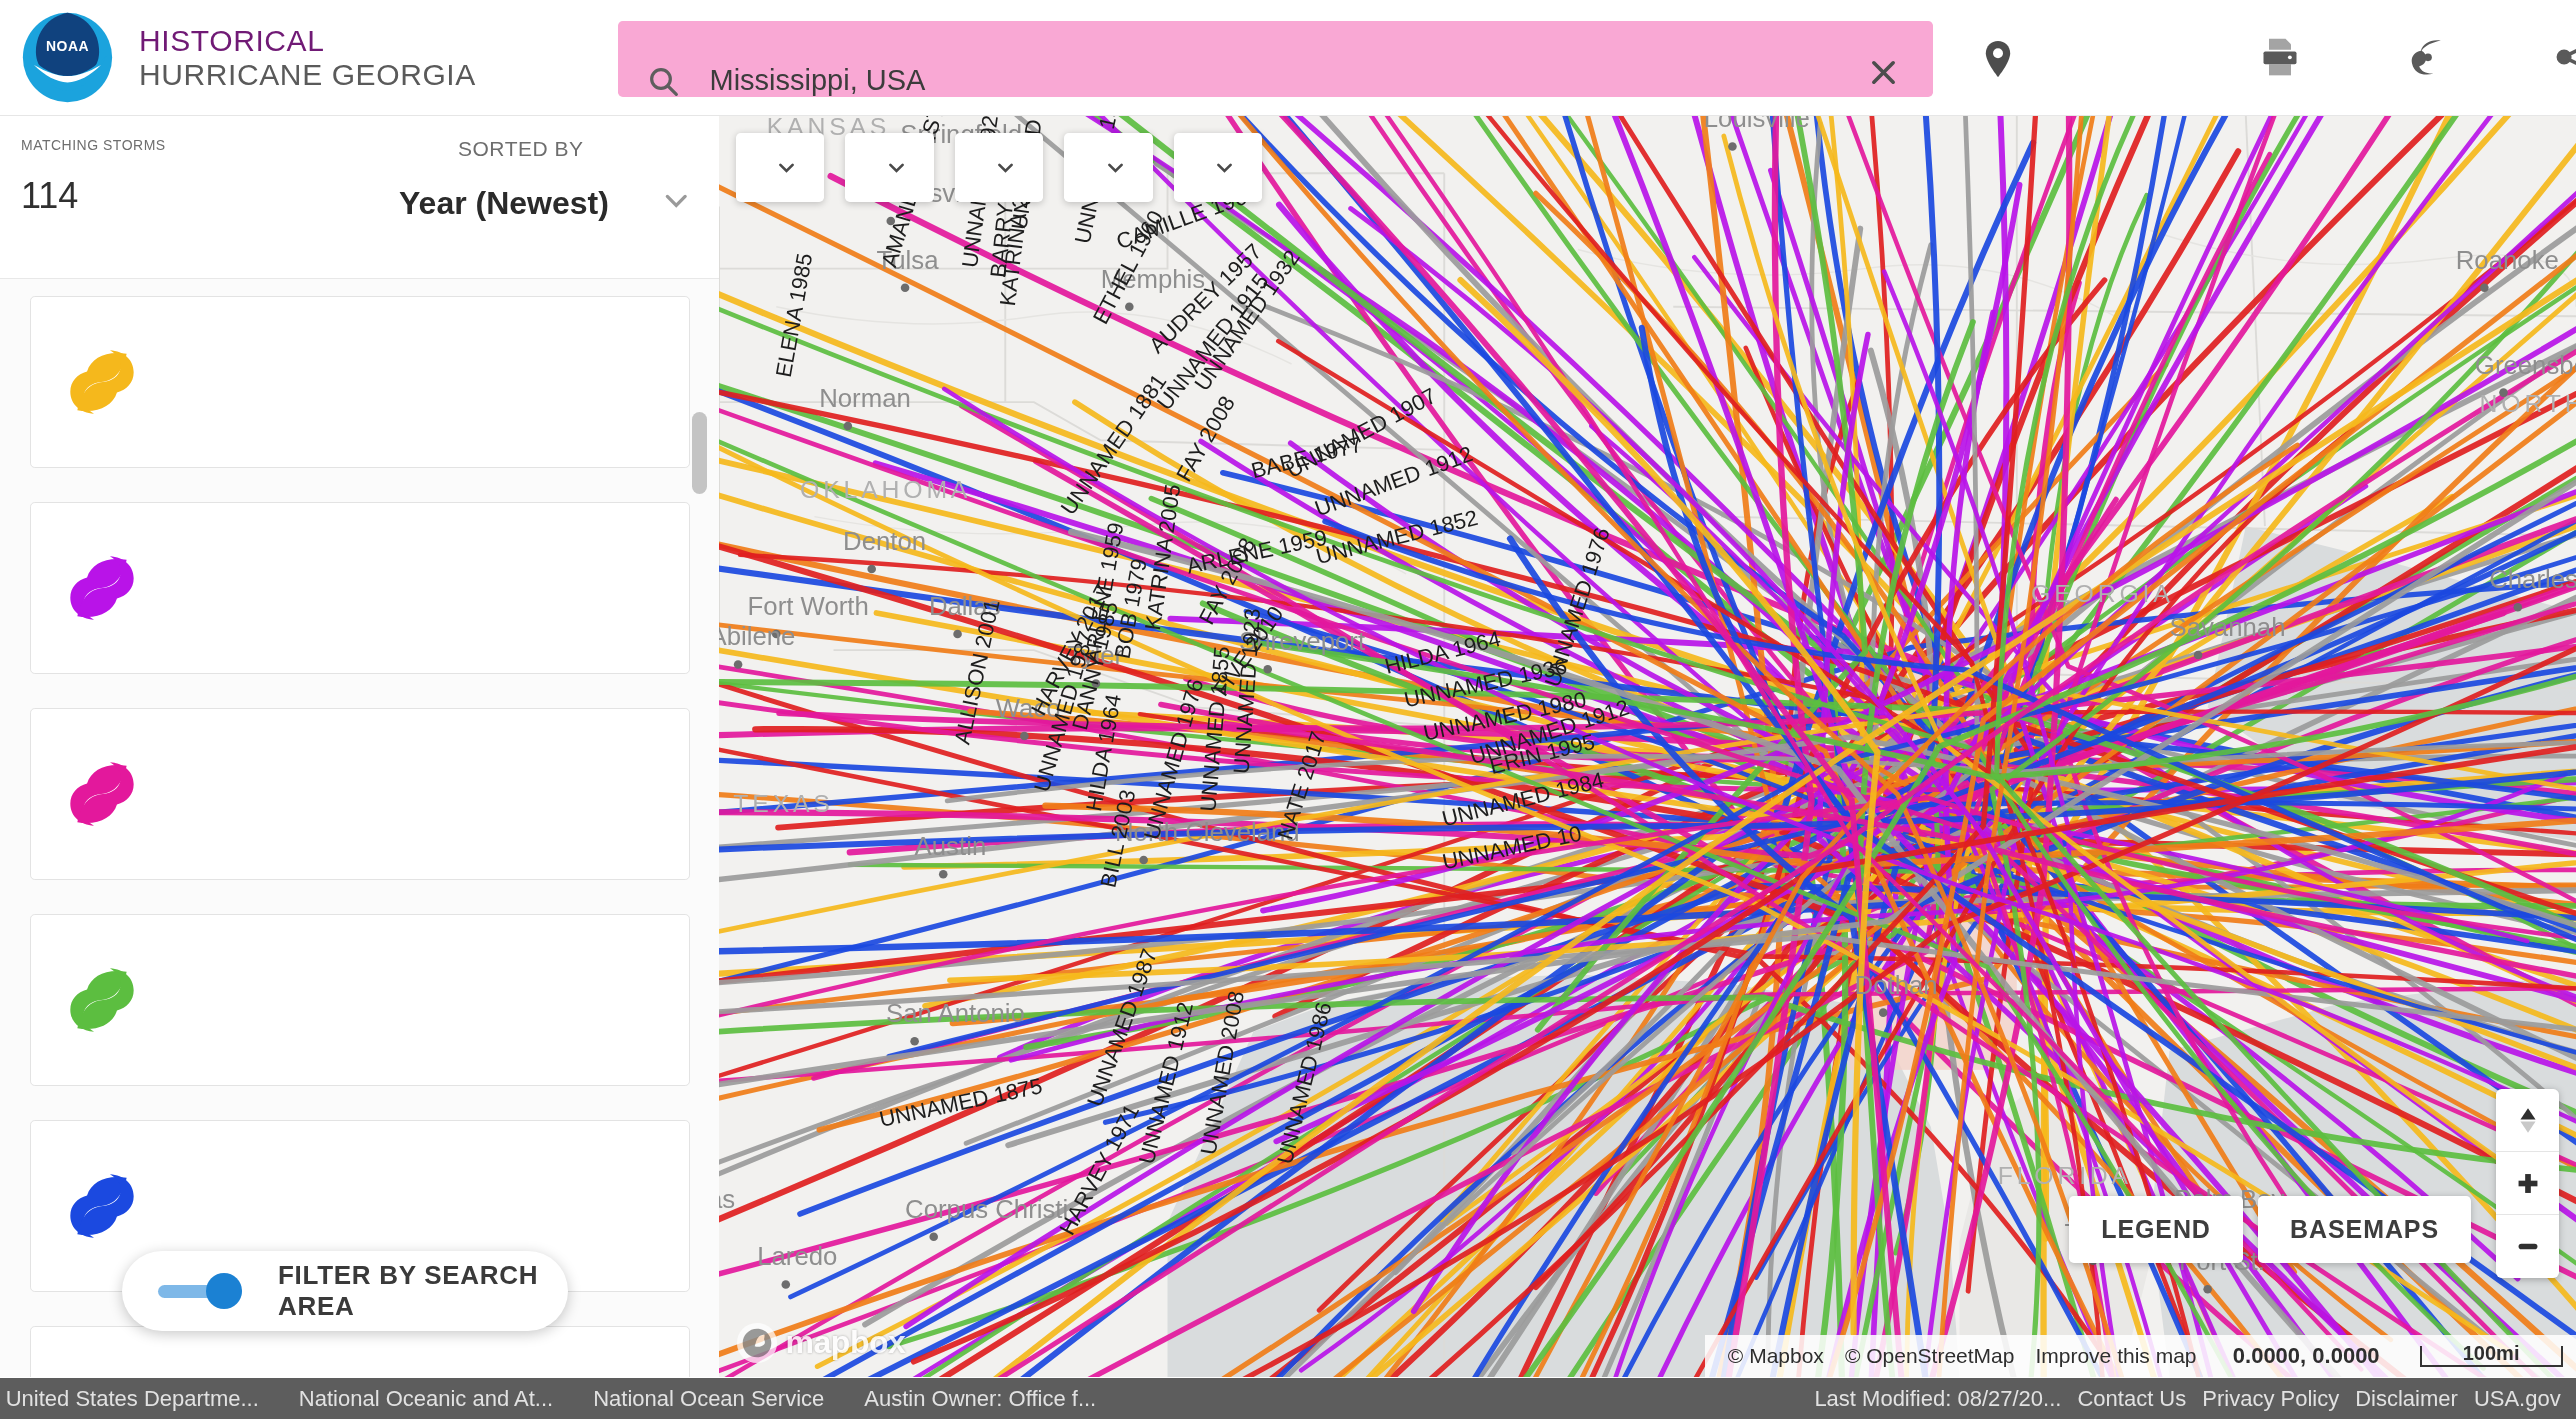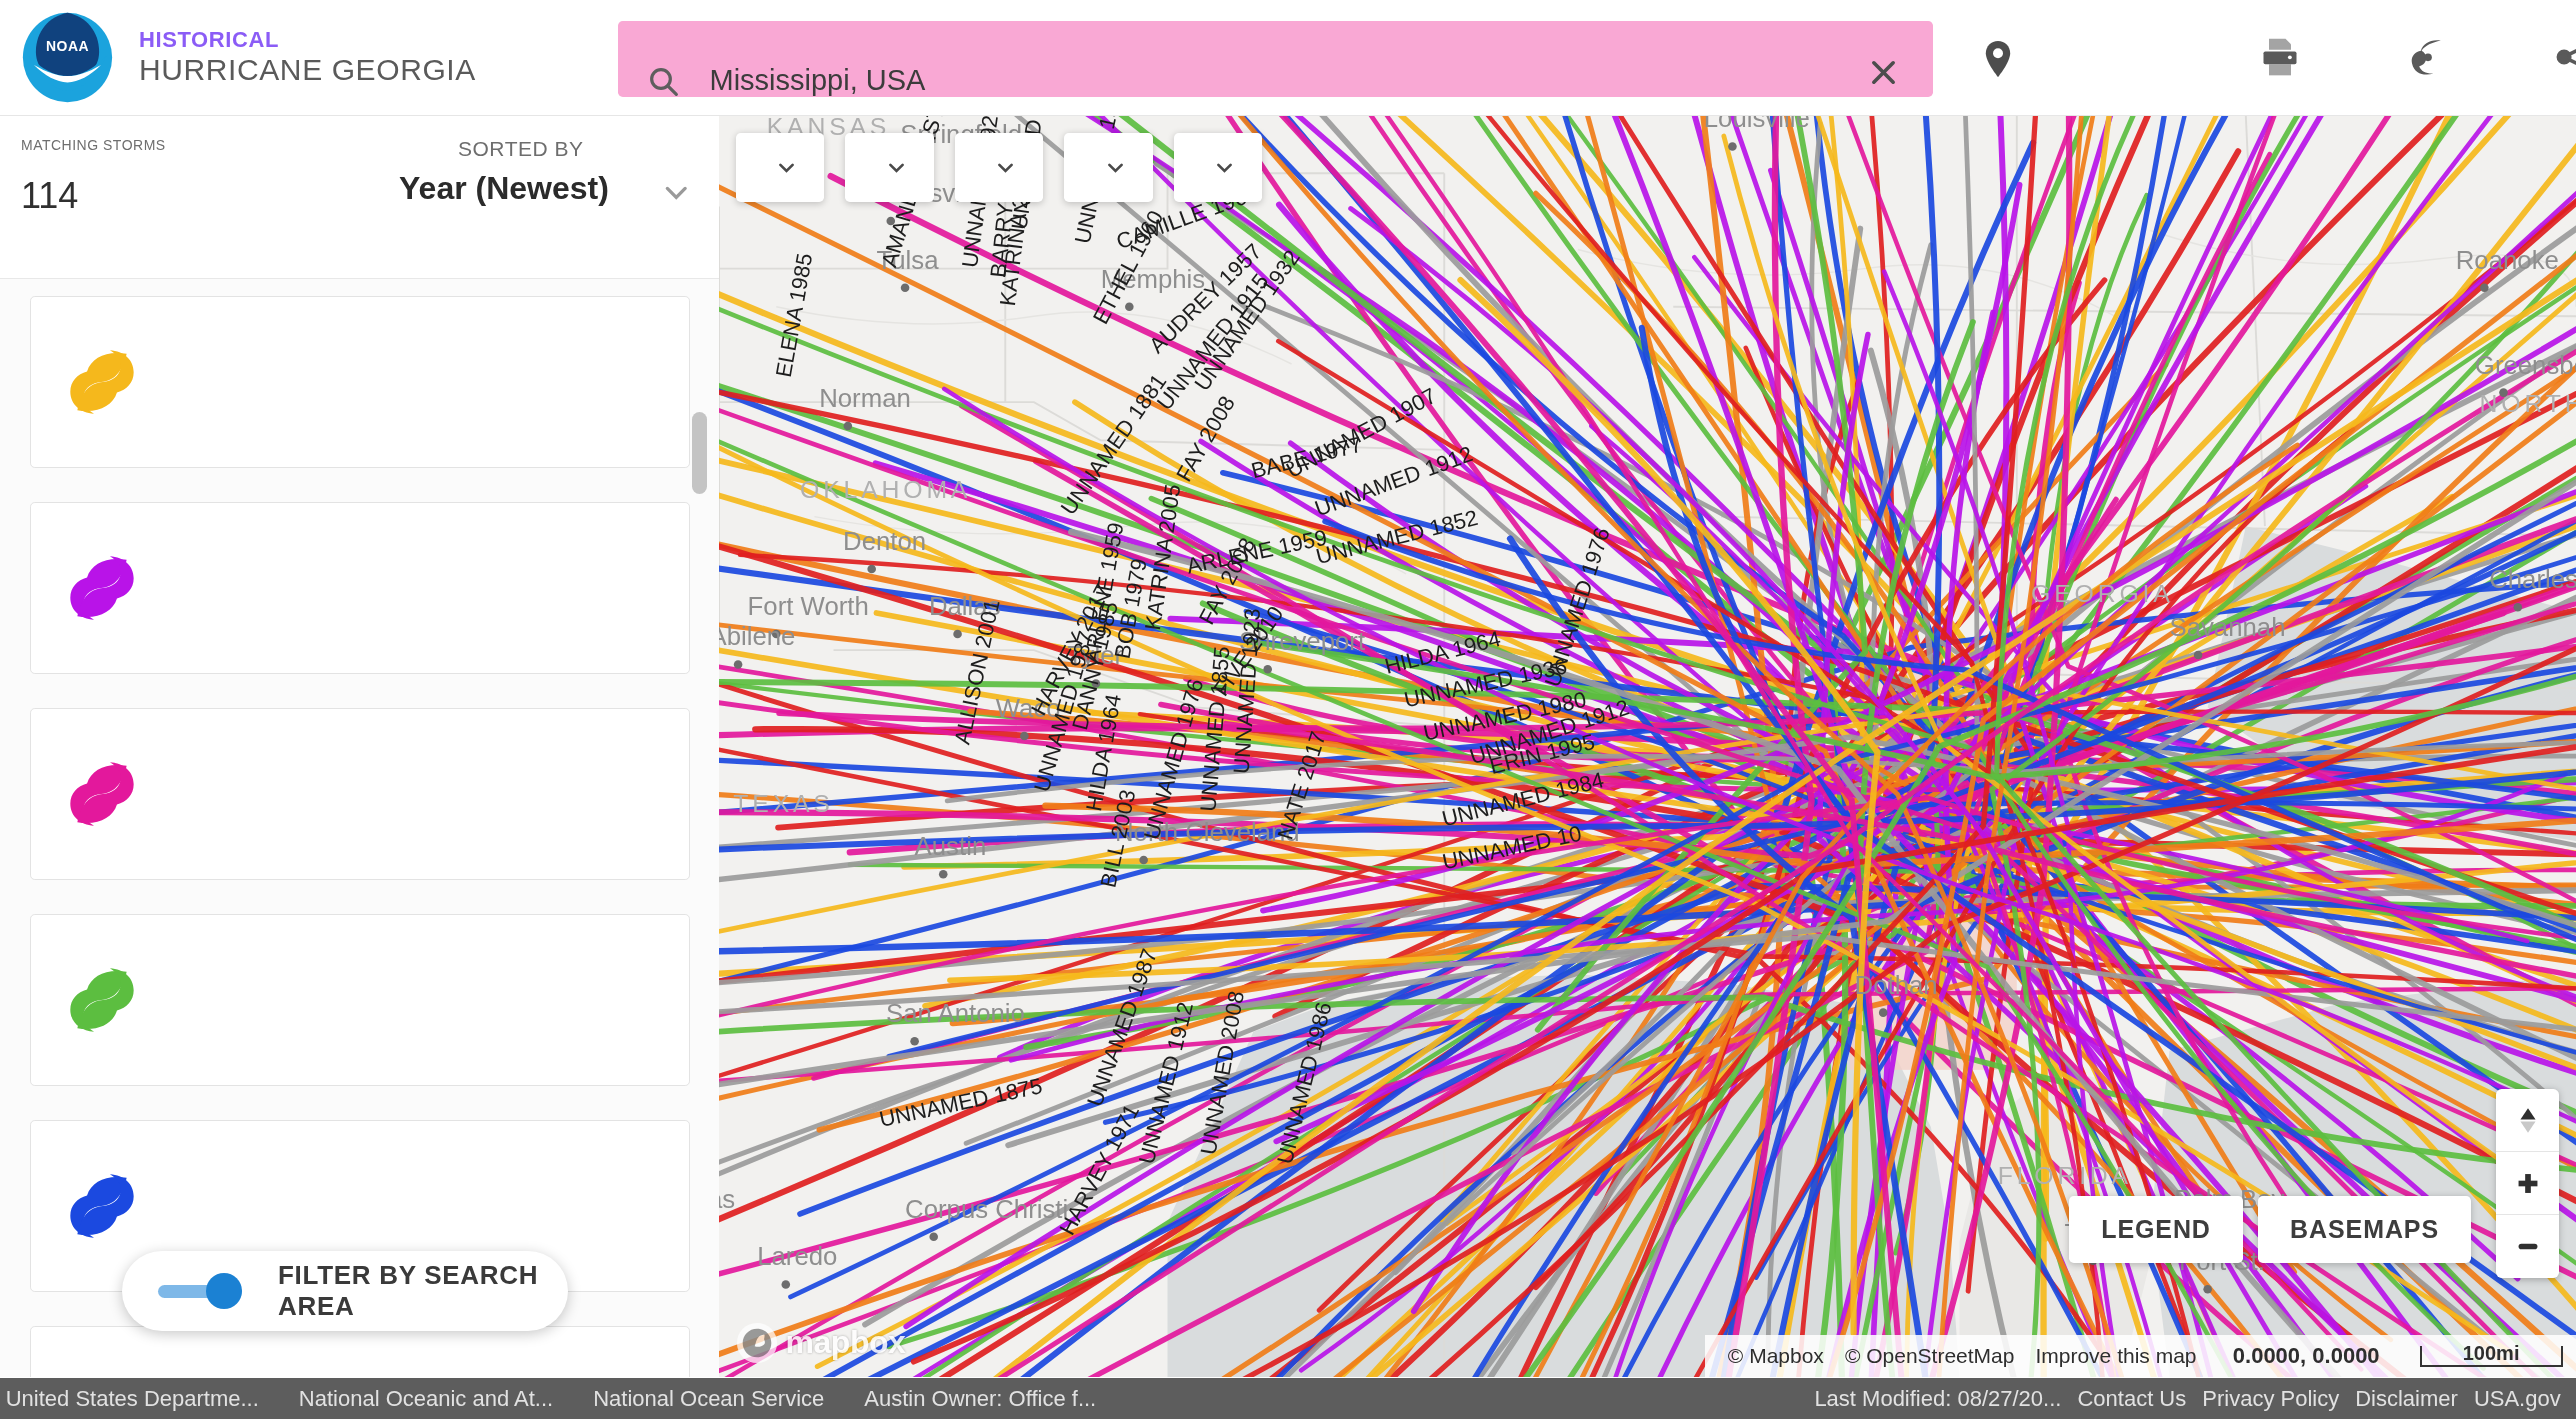--- a/index.html
+++ b/index.html
@@ -13,21 +13,21 @@
 
   
   .header {
     position: absolute; top: 0; left: 0; width: 2576px; height: 116px;
     background: #ffffff; display: flex; align-items: center;
     border-bottom: 1px solid #e6e6e6; z-index: 40;
   }
   .noaa-logo { margin-left: 21px; width: 93px; height: 93px; position: relative; flex: none; }
   .noaa-logo svg { width: 93px; height: 93px; display: block; }
   .brand { margin-left: 25px; line-height: 1.12; flex: none; }
-  .brand .l1 { font-size: 22px; font-weight: bold; letter-spacing: 0.6px; color: #8b5cf6; }
+  .brand .l1 { font-size: 30px; font-weight: normal; letter-spacing: 0.6px; color: #701a75; }
   .brand .l2 { font-size: 30px; font-weight: 400; letter-spacing: 0.6px; color: #5a5a5a; }
 
   .searchbox {
     position: absolute; left: 618px; top: 21px; width: 1315px; height: 76px;
     background: #f9a8d4; border-radius: 4.8px; display: flex; align-items: flex-end;
   }
   .search-icon { margin-left: 29px; width: 32px; height: 32px; flex: none; color: #5e5e5e; }
   .search-icon svg { width: 32px; height: 32px; display: block; }
   .search-value {
     margin-left: 30.5px; font-size: 29px; color: #3c3c3c; flex: 1;
@@ -63,21 +63,21 @@
   .sb-matching .lbl {
     font-size: 14px; letter-spacing: 0.5px; color: #6e6e6e; text-transform: uppercase;
     line-height: 1.22; font-weight: 400;
   }
   .sb-matching .num { margin-top: 21px; font-size: 36px; color: #303030; font-weight: 400; }
   .sb-sort { margin-left: 19px; flex: 1; }
   .sb-sort .lbl {
     font-size: 21px; letter-spacing: 0.5px; color: #6e6e6e; text-transform: uppercase;
     margin-left: 132px;
   }
-  .sb-sort-row { display: flex; align-items: flex-end; margin-top: 9px; }
+  .sb-sort-row { display: flex; align-items: flex-start; margin-top: 24px; }
   .sb-sort-val { font-size: 32px; font-weight: bold; color: #2b2b2b; margin-left: 73px; }
   .sb-caret { margin-left: 52px; color: #9a9a9a; }
   .sb-caret svg { width: 30.5px; height: 30.5px; display: block; }
 
   .sb-divider { height: 1px; background: #e8e8e8; }
 
   .sb-list {
     position: absolute; top: 163px; left: 0; width: 719px; height: 1098px;
     background: #fbfbfb; padding: 17px 0 0 0; overflow: hidden;
   }

